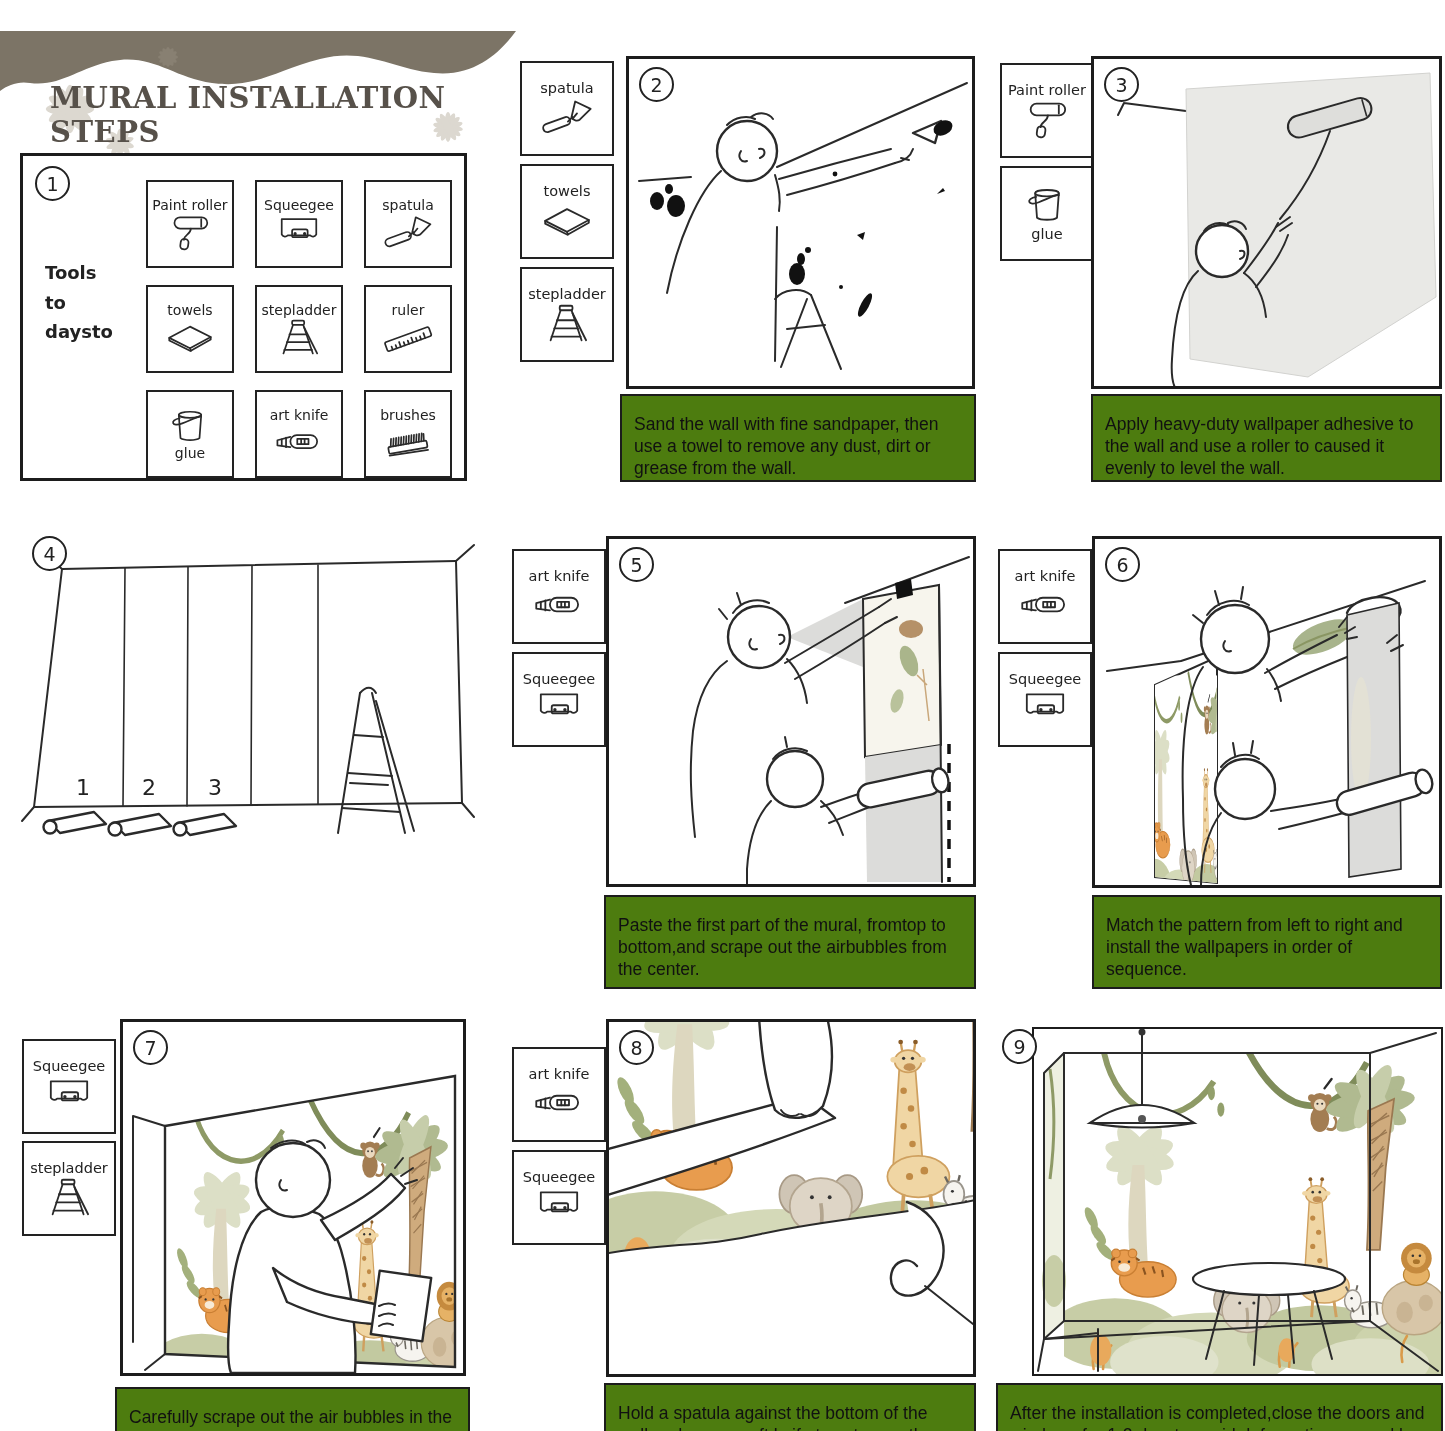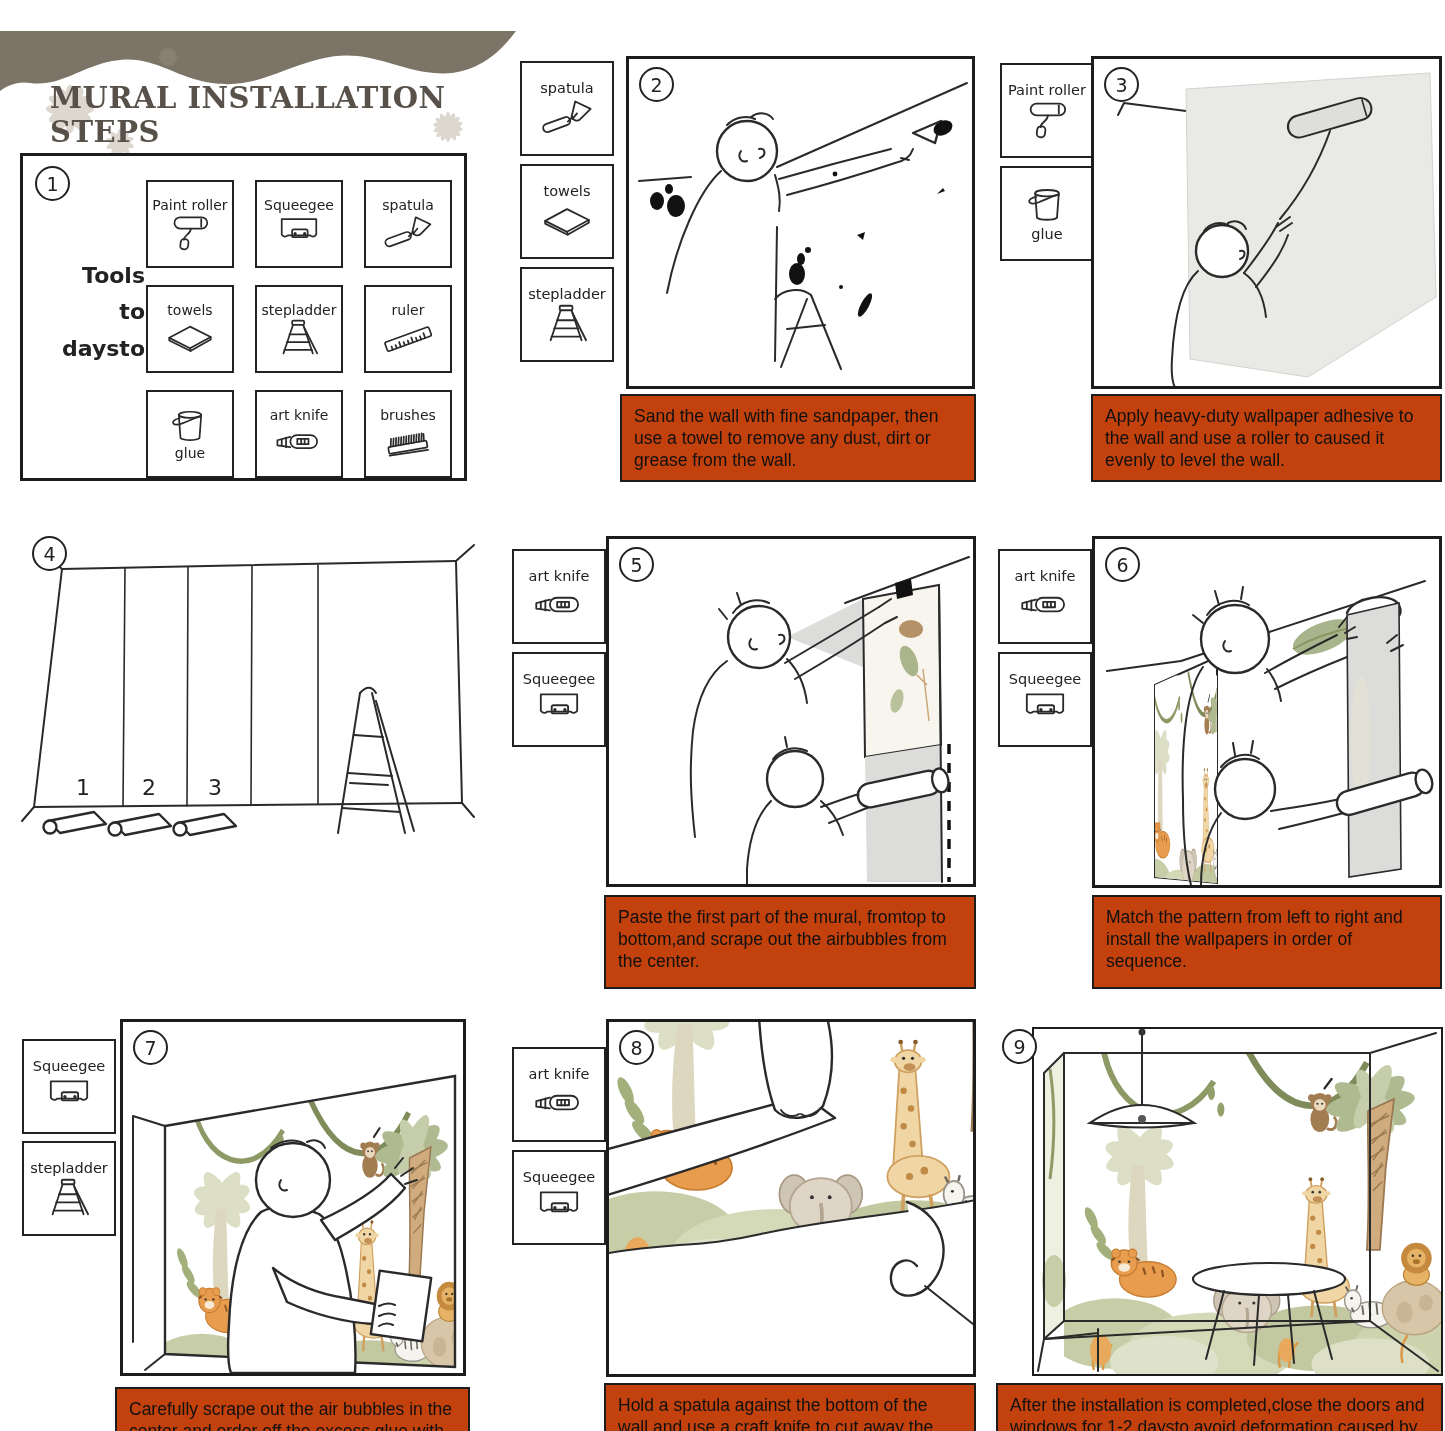--- a/index.html
+++ b/index.html
@@ -3,36 +3,36 @@
 <meta charset="utf-8">
 <style>
   html,body{margin:0;padding:0;background:#fff;}
   #poster{position:relative;width:1445px;height:1431px;background:#fff;overflow:hidden;
           font-family:"Liberation Sans",sans-serif;color:#1a1a1a;margin-top:31px;}
   svg{display:block;}
   .ln{fill:none;stroke:#2a2a2a;stroke-width:2;stroke-linecap:round;stroke-linejoin:round;}
   .pw{fill:#fff;stroke:#2a2a2a;stroke-width:2.4;stroke-linecap:round;stroke-linejoin:round;}
   .abs{position:absolute;}
   .panel{position:absolute;border:3px solid #1c1c1c;background:#fff;box-sizing:border-box;}
-  .caption{position:absolute;border:2.5px solid #1c1c1c;background:#c2410c;box-sizing:border-box;
-           font-size:17.5px;line-height:1.27;padding:9px 12px;color:#111;}
+  .caption{position:absolute;border:2.5px solid #1c1c1c;background:#4d7c0f;box-sizing:border-box;
+           font-size:17.5px;line-height:1.27;padding:17px 12px;color:#111;}
   .stepnum{position:absolute;width:31px;height:31px;border:2px solid #222;border-radius:50%;
            display:flex;align-items:center;justify-content:center;font-size:19px;color:#222;
            background:#fff;font-family:"DejaVu Sans",sans-serif;z-index:5;}
   .chip{position:absolute;width:94px;height:95px;border:2px solid #222;background:#fff;
         box-sizing:border-box;display:flex;flex-direction:column;align-items:center;
         justify-content:center;gap:1px;padding:3px;}
   .chip .chip-label{font-size:14.5px;color:#222;font-family:"DejaVu Sans",sans-serif;white-space:nowrap;}
   .chip svg{width:60px;height:40px;}
   .chip.label-bottom .chip-label{order:2;}
   .chip.label-bottom svg{order:1;}
   #toolsPanel{position:absolute;left:20px;top:122px;width:447px;height:328px;
               border:3px solid #1c1c1c;background:#fff;box-sizing:border-box;}
-  #toolsHeading{position:absolute;left:22px;top:102px;width:100px;text-align:right;
-                font-family:"DejaVu Sans",sans-serif;font-size:22px;font-weight:bold;
+  #toolsHeading{position:absolute;left:22px;top:102px;width:100px;text-align:left;
+                font-family:"DejaVu Sans",sans-serif;font-size:18px;font-weight:bold;
                 color:#222;line-height:1.65;}
   #toolsGrid{position:absolute;left:123px;top:24px;display:grid;
              grid-template-columns:repeat(3,88px);grid-template-rows:repeat(3,88px);
              column-gap:21px;row-gap:17px;}
   .tcell{border:2px solid #222;background:#fff;box-sizing:border-box;display:flex;
          flex-direction:column;align-items:center;justify-content:center;gap:0px;padding:2px;}
   .tcell .chip-label{font-size:14px;color:#222;font-family:"DejaVu Sans",sans-serif;white-space:nowrap;}
   .tcell svg{width:56px;height:38px;}
   .tcell.label-bottom .chip-label{order:2;}
   .tcell.label-bottom svg{order:1;}

